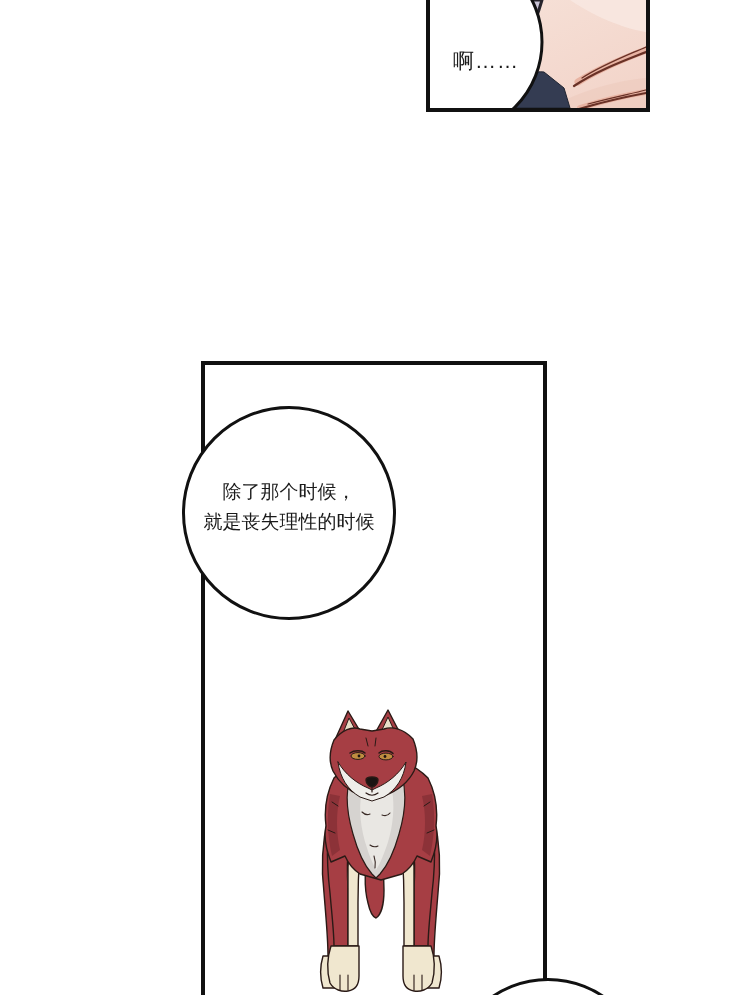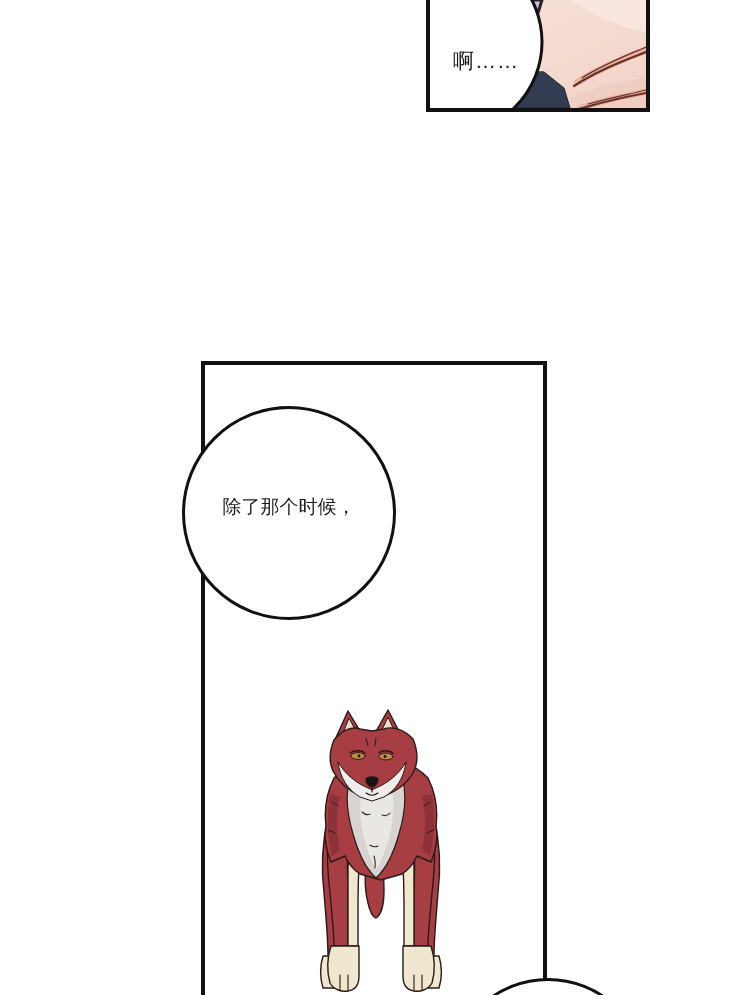--- a/index.html
+++ b/index.html
@@ -111,20 +111,21 @@
           <path d="M 32,55 C 36,52 44,52 47,55 M 61,55 C 64,52 72,52 75,55.5" fill="none" stroke-width="1.5"></path>
         </g>
         <path d="M 48,82 C 48,78 60,78 60,82 C 60,86 56,89 54,89 C 52,89 48,86 48,82 Z" fill="#1c1412"></path>
         <path d="M 54,89 L 54,94 M 48,95 C 52,98 56,98 60,95" fill="none" stroke-width="1.2"></path>
       </g>
     </g>
   </svg>
 
   <div class="bubble-circle">
     <div class="line">除了那个时候，</div>
+    <div class="line">就是丧失理性的时候</div>
   </div>
 
   <div class="bubble-bottom"></div>
 
   <div class="panel-top">
     <svg width="216" height="108" viewBox="0 0 216 108">
       <defs>
         <linearGradient id="skin" x1="0" y1="0" x2="1" y2="1">
           <stop offset="0" stop-color="#f7e3da"></stop>
           <stop offset="1" stop-color="#f2d3c8"></stop>

